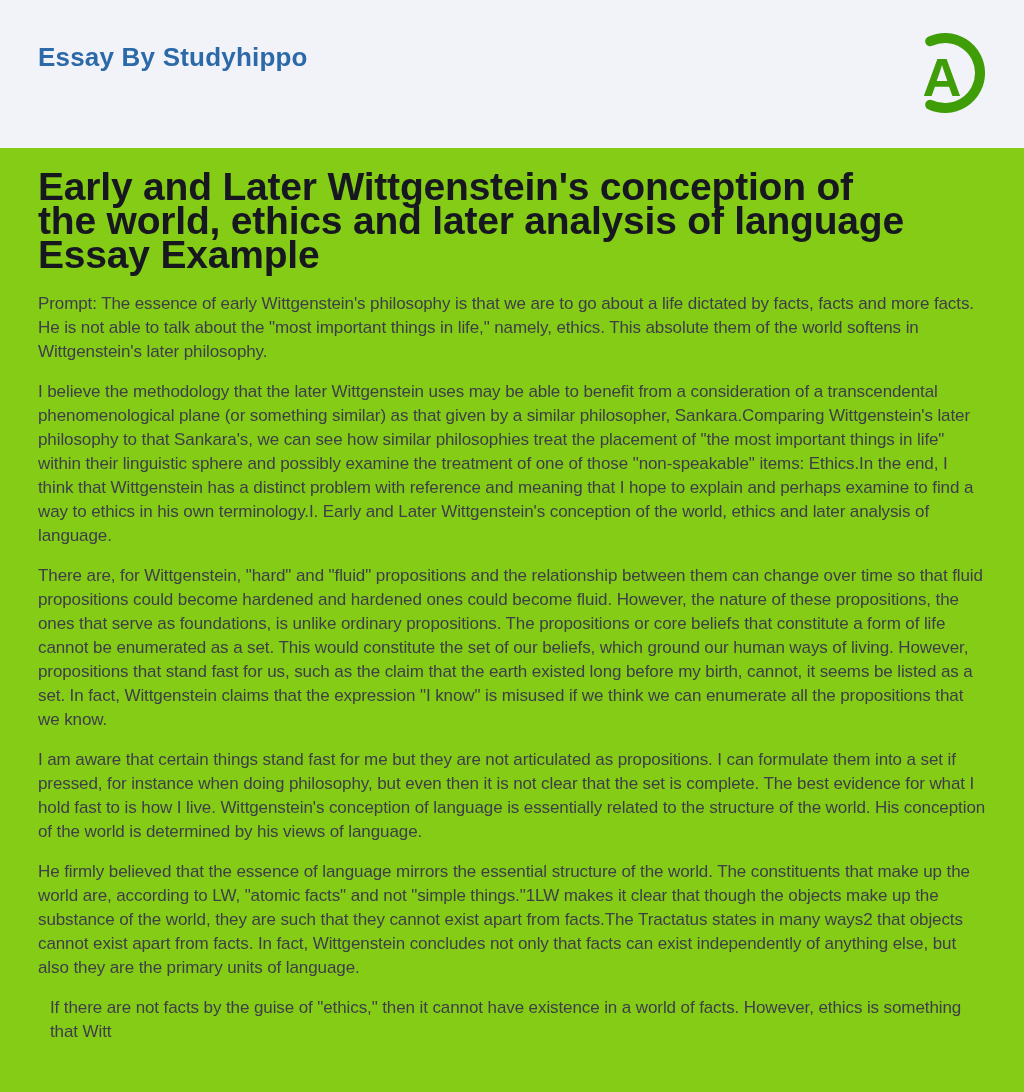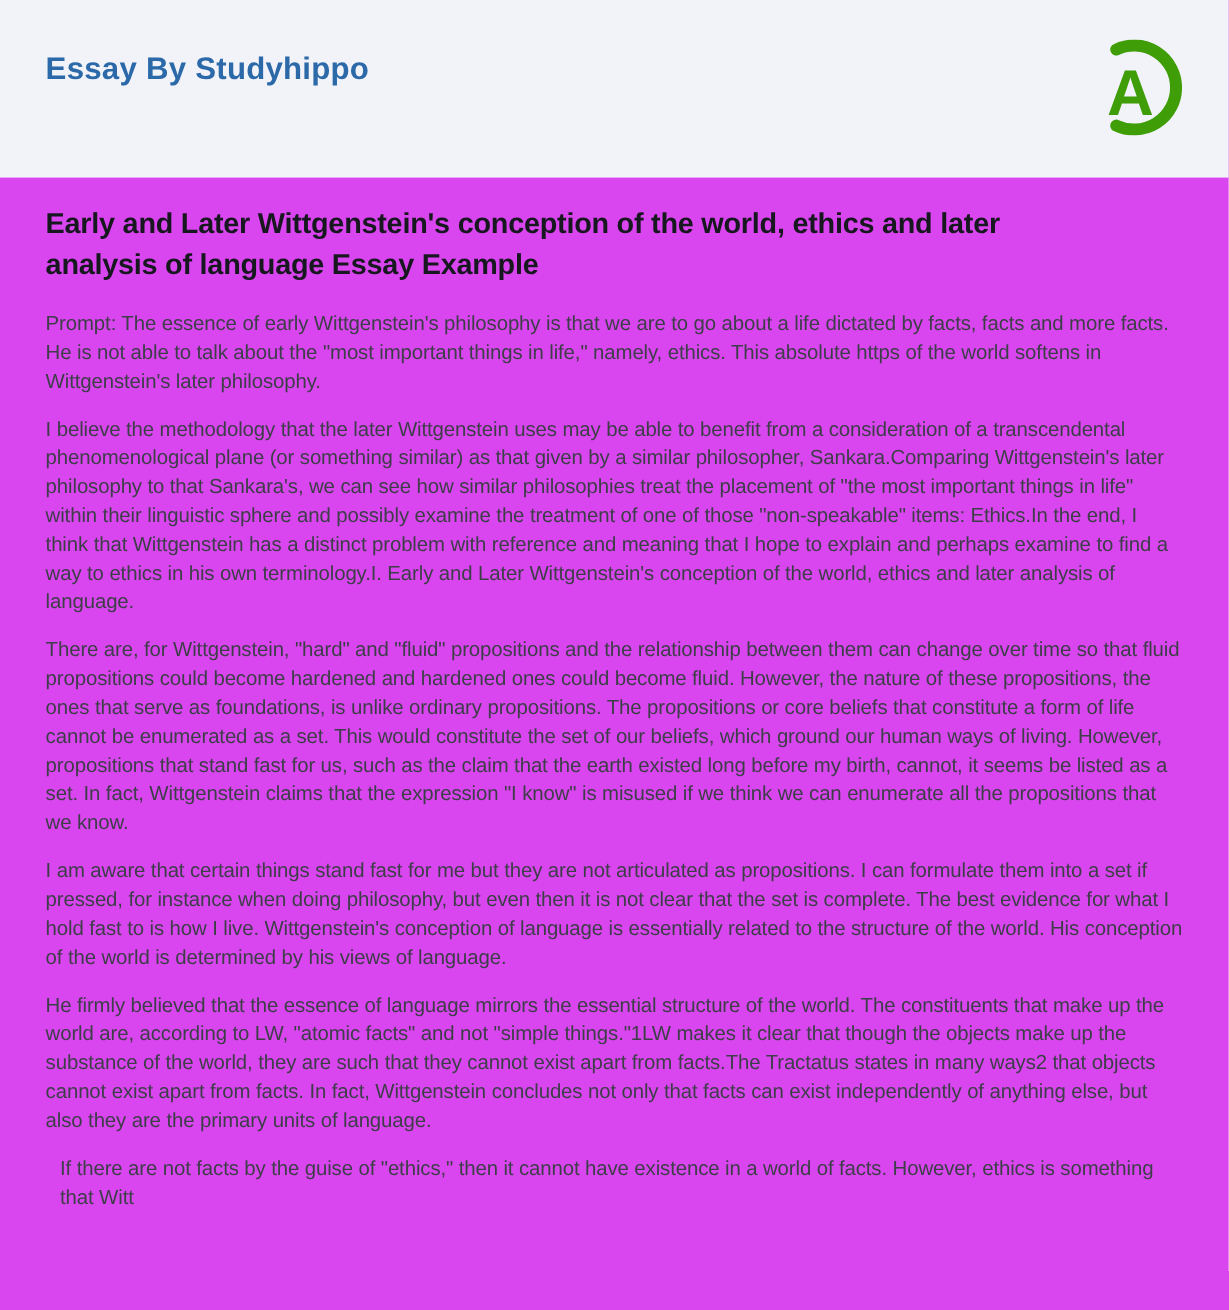--- a/index.html
+++ b/index.html
@@ -4,21 +4,21 @@
 <style>
   html, body {
     margin: 0;
     padding: 0;
     background: #ffffff;
     font-family: "Liberation Sans", sans-serif;
   }
   .page {
     width: 1024px;
     min-height: 1092px;
-    background: #d946ef;
+    background: #84cc16;
     position: relative;
     overflow: hidden;
   }
   .header {
     background: #f2f3f8;
     height: 148px;
     position: relative;
     box-sizing: border-box;
     padding: 42px 140px 0 38px;
   }
@@ -49,21 +49,21 @@
   }
   .logo svg { display: block; }
   .content {
     padding: 22px 38px 40px 38px;
     box-sizing: border-box;
   }
   h1.article-title {
     margin: 0 0 20px 0;
     max-width: 870px;
     color: #17171f;
-    font-size: 24px;
+    font-size: 39px;
     line-height: 34px;
     font-weight: bold;
     letter-spacing: -0.2px;
   }
   .article-body p {
     margin: 0 0 16px 0;
     max-width: 948px;
     color: #3e3e49;
     font-size: 17px;
     line-height: 24px;
@@ -84,21 +84,21 @@
         <path d="M 25.2 8.3 A 35 35 0 1 1 25.2 71.7" fill="none" stroke="#3f9d08" stroke-width="10" stroke-linecap="round"></path>
         <text x="37" y="63" text-anchor="middle" font-family="Liberation Sans, sans-serif" font-size="54" font-weight="bold" fill="#3f9d08">A</text>
       </svg>
     </div>
   </div>
 
   <div class="content">
     <h1 class="article-title">Early and Later Wittgenstein's conception of the world, ethics and later analysis of language Essay Example</h1>
 
     <div class="article-body">
-      <p>Prompt: The essence of early Wittgenstein's philosophy is that we are to go about a life dictated by facts, facts and more facts. He is not able to talk about the "most important things in life," namely, ethics. This absolute https of the world softens in Wittgenstein's later philosophy.</p>
+      <p>Prompt: The essence of early Wittgenstein's philosophy is that we are to go about a life dictated by facts, facts and more facts. He is not able to talk about the "most important things in life," namely, ethics. This absolute them of the world softens in Wittgenstein's later philosophy.</p>
       <p>I believe the methodology that the later Wittgenstein uses may be able to benefit from a consideration of a transcendental phenomenological plane (or something similar) as that given by a similar philosopher, Sankara.Comparing Wittgenstein's later philosophy to that Sankara's, we can see how similar philosophies treat the placement of "the most important things in life" within their linguistic sphere and possibly examine the treatment of one of those "non-speakable" items: Ethics.In the end, I think that Wittgenstein has a distinct problem with reference and meaning that I hope to explain and perhaps examine to find a way to ethics in his own terminology.I. Early and Later Wittgenstein's conception of the world, ethics and later analysis of language.</p>
       <p>There are, for Wittgenstein, "hard" and "fluid" propositions and the relationship between them can change over time so that fluid propositions could become hardened and hardened ones could become fluid. However, the nature of these propositions, the ones that serve as foundations, is unlike ordinary propositions. The propositions or core beliefs that constitute a form of life cannot be enumerated as a set. This would constitute the set of our beliefs, which ground our human ways of living. However, propositions that stand fast for us, such as the claim that the earth existed long before my birth, cannot, it seems be listed as a set. In fact, Wittgenstein claims that the expression "I know" is misused if we think we can enumerate all the propositions that we know.</p>
       <p>I am aware that certain things stand fast for me but they are not articulated as propositions. I can formulate them into a set if pressed, for instance when doing philosophy, but even then it is not clear that the set is complete. The best evidence for what I hold fast to is how I live. Wittgenstein's conception of language is essentially related to the structure of the world. His conception of the world is determined by his views of language.</p>
       <p>He firmly believed that the essence of language mirrors the essential structure of the world. The constituents that make up the world are, according to LW, "atomic facts" and not "simple things."1LW makes it clear that though the objects make up the substance of the world, they are such that they cannot exist apart from facts.The Tractatus states in many ways2 that objects cannot exist apart from facts. In fact, Wittgenstein concludes not only that facts can exist independently of anything else, but also they are the primary units of language.</p>
       <p>If there are not facts by the guise of "ethics," then it cannot have existence in a world of facts. However, ethics is something that Witt</p>
     </div>
   </div>
 
 </div>
 

